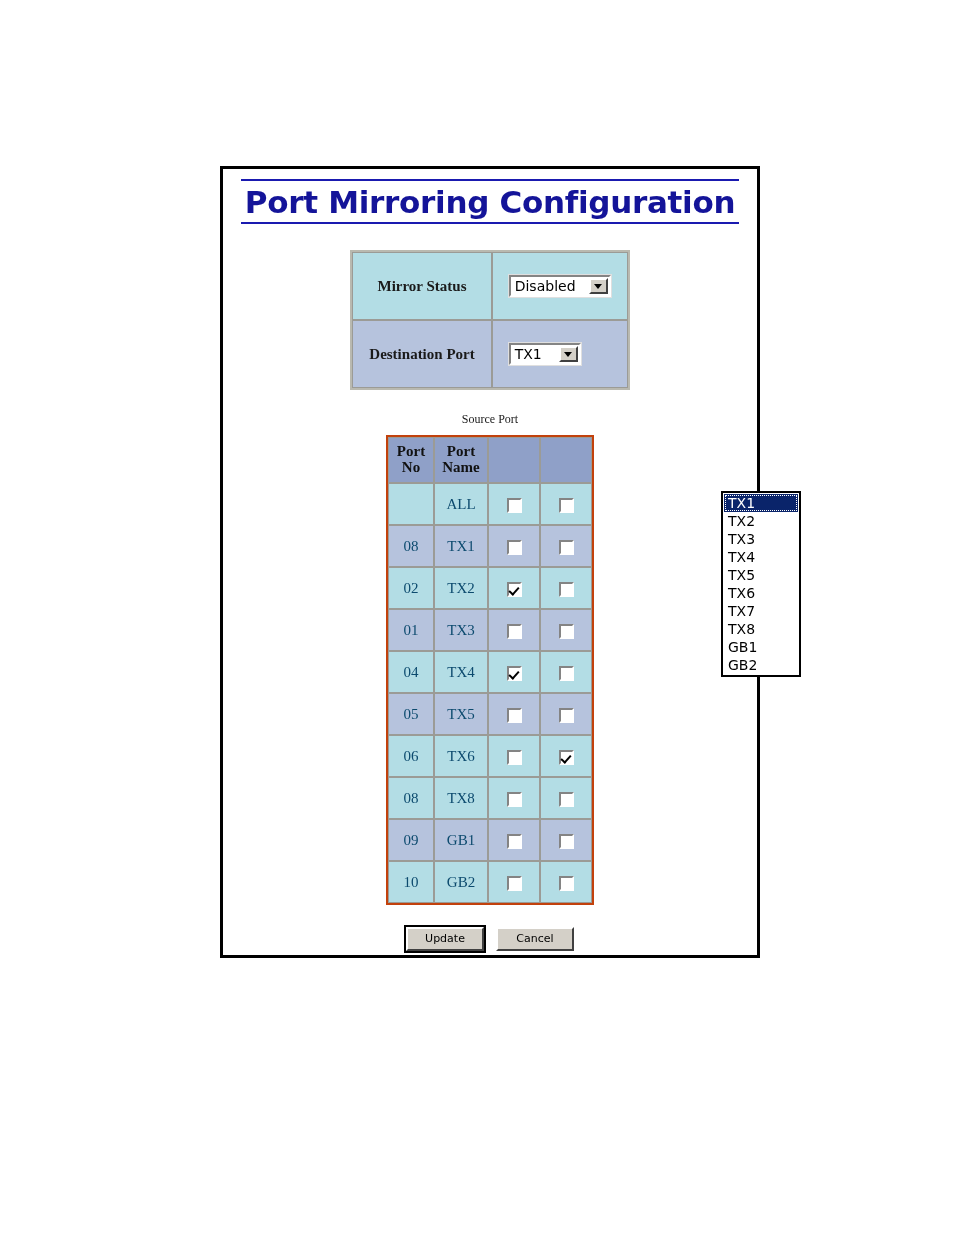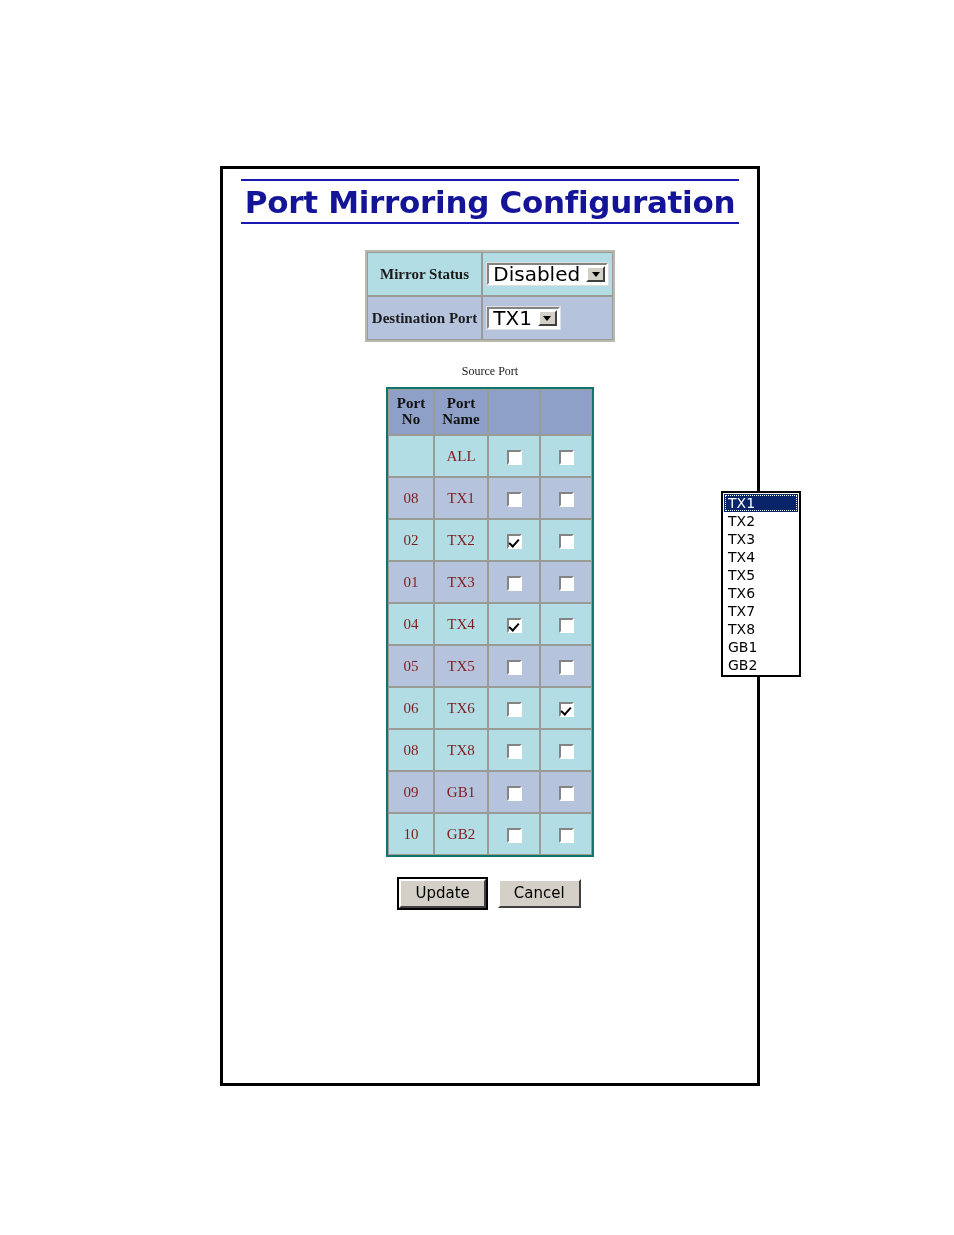--- a/index.html
+++ b/index.html
@@ -14,21 +14,21 @@
     position: relative;
     overflow: hidden;
   }
 
   
   #page-frame {
     position: absolute;
     left: 220px;
     top: 166px;
     width: 540px;
-    height: 920px;
+    height: 792px;
     border: 3px solid #000000;
     background: #ffffff;
     box-sizing: border-box;
   }
 
   
   .title-block {
     margin: 10px 18px 0 18px;
   }
   .title-rule {
@@ -54,21 +54,21 @@
     justify-content: center;
   }
   table.settings {
     border-collapse: separate;
     border-spacing: 0;
     border: 2px solid #b9b9b0;
     background: #b9b9b0;
   }
   table.settings td {
     border: 1px solid #9b9b96;
-    padding: 4px;
+    padding: 16px;
     height: 34px;
     vertical-align: middle;
     margin-left: 32px;
   }
   td.lbl {
     font-family: "Liberation Serif", serif;
     font-weight: bold;
     font-size: 15px;
     color: #1a1a1a;
     text-align: center;
@@ -83,21 +83,21 @@
   .winselect {
     display: inline-flex;
     align-items: stretch;
     background: #ffffff;
     border: 2px solid;
     border-color: #848484 #ffffff #ffffff #848484;
     outline: 1px solid #dfdfdf;
     height: 22px;
     box-sizing: border-box;
     font-family: "DejaVu Sans", sans-serif;
-    font-size: 20px;
+    font-size: 14px;
     justify-content: center;
   }
   .winselect .val {
     padding: 0 6px 0 4px;
     display: flex;
     align-items: center;
     color: #000000;
     white-space: nowrap;
     min-width: 30px;
   }
@@ -161,21 +161,21 @@
 
   
   .ports-wrap {
     margin-top: 8px;
     display: flex;
     justify-content: center;
   }
   table.ports {
     border-collapse: separate;
     border-spacing: 0;
-    border: 2px solid #0f766e;
+    border: 2px solid #c2410c;
     background: #b9b9b0;
     table-layout: fixed;
   }
   table.ports td, table.ports th {
     border: 1px solid #9b9b96;
     padding: 0;
     text-align: center;
     vertical-align: middle;
     font-family: "Liberation Serif", serif;
   }
@@ -183,21 +183,21 @@
     background: #8fa0c8;
     color: #111111;
     font-weight: bold;
     font-size: 15px;
     height: 44px;
     line-height: 1.05;
   }
   table.ports td {
     height: 40px;
     font-size: 15px;
-    color: #7f1d1d;
+    color: #0c4a6e;
   }
   .col-no   { width: 44px; }
   .col-name { width: 52px; }
   .col-cb   { width: 50px; }
   tr.r-cyan td { background: #b3dde5; }
   tr.r-blue td { background: #b6c3dd; }
 
   
   .wincheck {
     width: 15px;
@@ -224,21 +224,21 @@
 
   
   .btn-row {
     margin-top: 22px;
     display: flex;
     justify-content: center;
     gap: 12px;
   }
   .winbtn {
     font-family: "DejaVu Sans", sans-serif;
-    font-size: 15px;
+    font-size: 11px;
     color: #000000;
     background: #d4d0c8;
     border: 2px solid;
     border-color: #ffffff #404040 #404040 #ffffff;
     padding: 3px 14px 4px 14px;
     box-sizing: border-box;
     min-width: 78px;
     text-align: center;
     cursor: default;
   }

